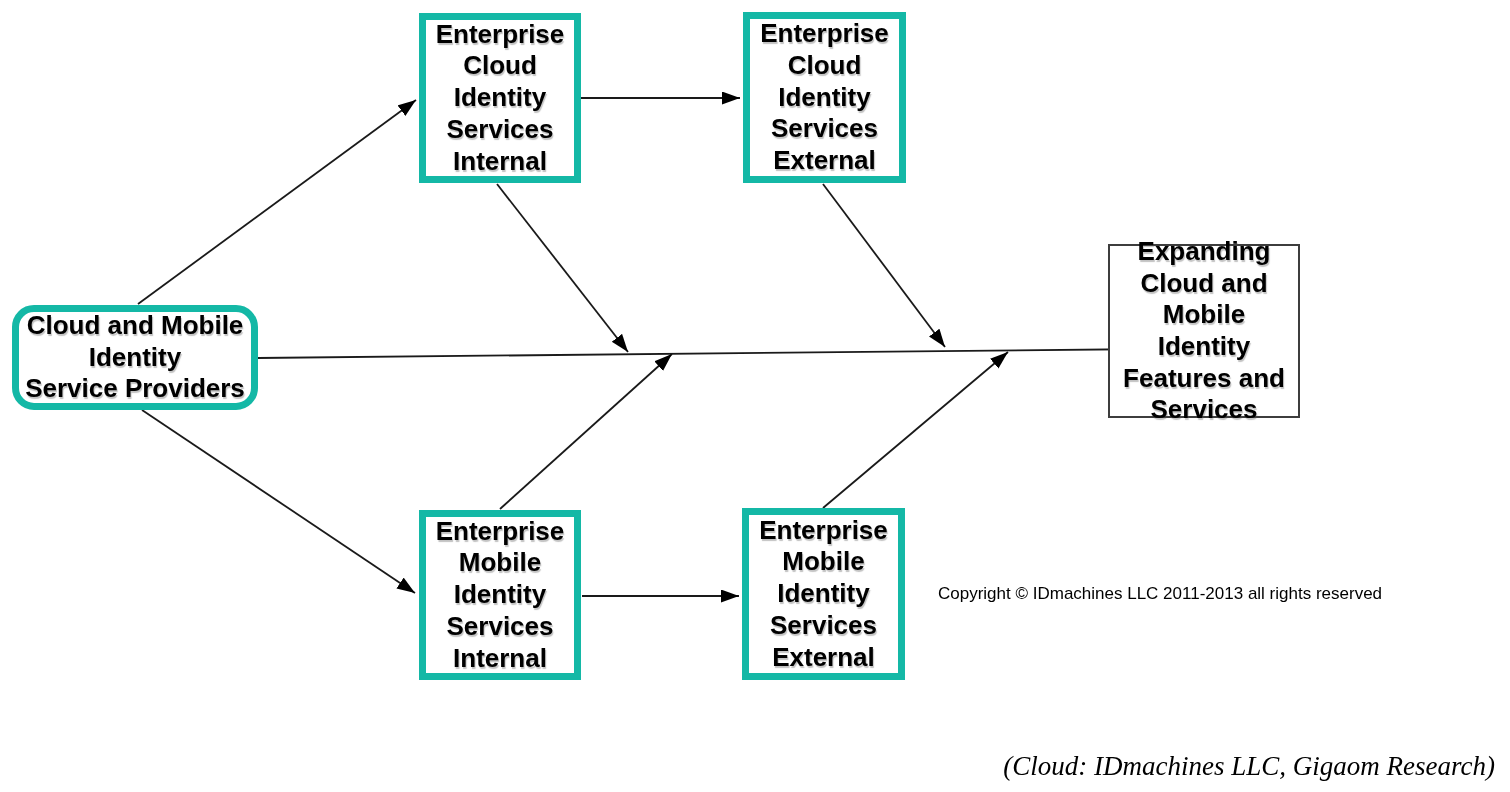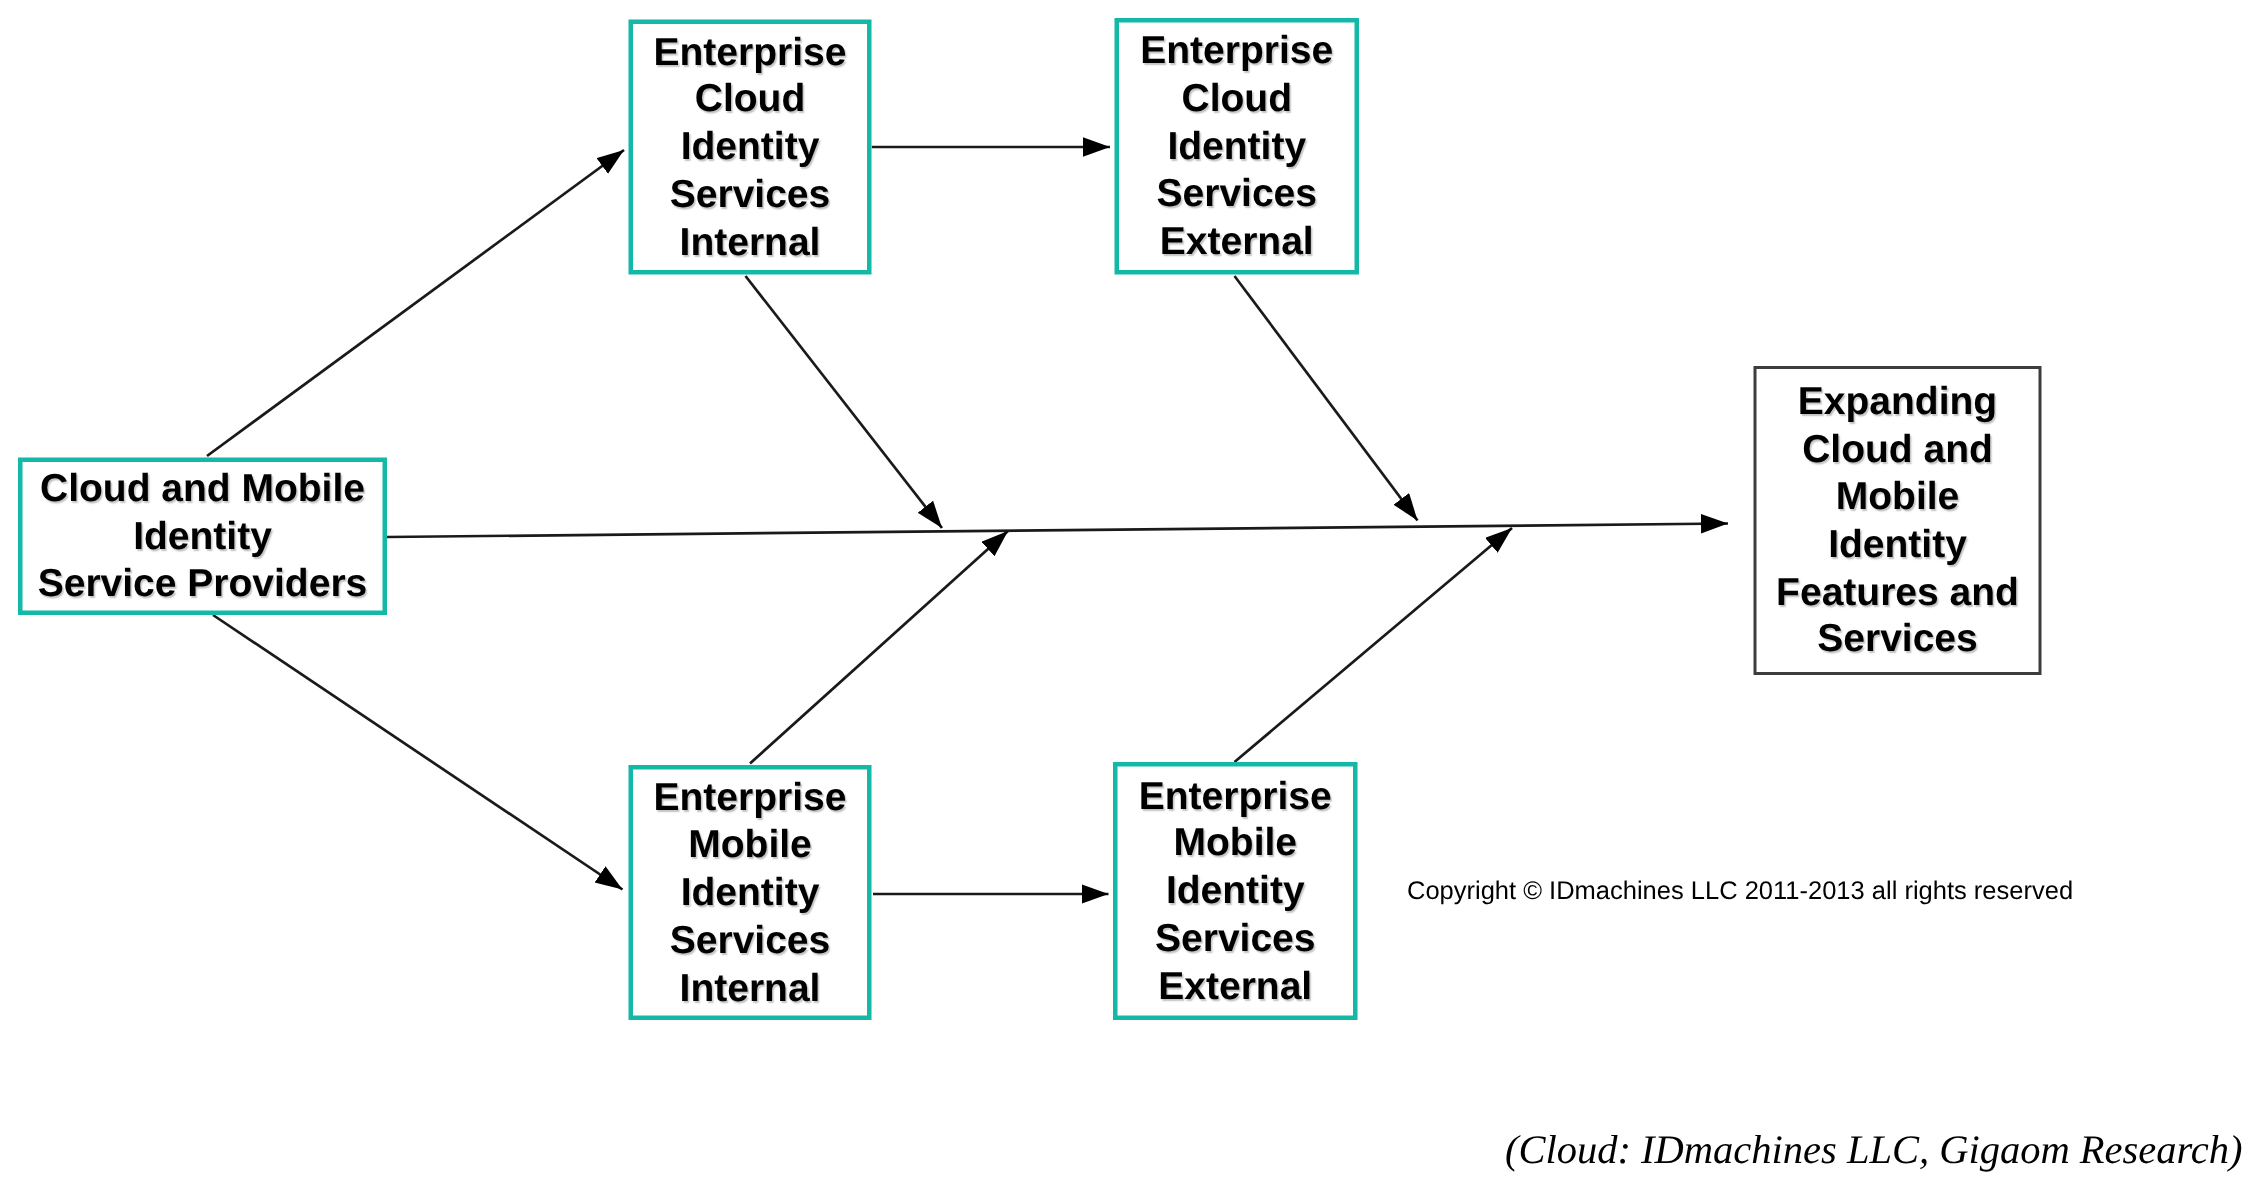--- a/index.html
+++ b/index.html
@@ -4,31 +4,31 @@
 <style>
   html,body{margin:0;padding:0;background:#ffffff;}
   .canvas{
     position:relative;width:1510px;height:792px;background:#ffffff;
     font-family:"Liberation Sans",sans-serif;overflow:hidden;color:#000;
   }
   .arrows{position:absolute;left:0;top:0;}
   .arrows line{stroke:#1a1a1a;stroke-width:1.8;}
   .node{
     position:absolute;box-sizing:border-box;background:#ffffff;
-    border:3px solid #14b8a6;display:flex;align-items:center;justify-content:center;
+    border:7px solid #14b8a6;display:flex;align-items:center;justify-content:center;
     text-align:center;font-weight:bold;font-size:26px;line-height:1.22;
     color:#000;text-shadow:1px 1.5px 1px rgba(80,80,80,0.35);
   }
   .node span{white-space:pre-line;display:block;width:100%;}
-  #n-providers{left:12px;top:305px;width:246px;height:105px;}
+  #n-providers{left:12px;top:305px;width:246px;height:105px;border-radius:22px;}
   #n-cloud-int{left:419px;top:13px;width:162px;height:170px;}
   #n-cloud-ext{left:743px;top:12px;width:163px;height:171px;}
   #n-mobile-int{left:419px;top:510px;width:162px;height:170px;}
   #n-mobile-ext{left:742px;top:508px;width:163px;height:172px;}
-  #n-expanding{left:1169px;top:244px;width:192px;height:206px;border-width:2px;border-color:#3d3d3d;}
+  #n-expanding{left:1108px;top:244px;width:192px;height:174px;border-width:2px;border-color:#3d3d3d;}
   .copyright{
     position:absolute;left:938px;top:584px;font-size:17px;
     font-weight:normal;color:#000;white-space:nowrap;
   }
   .source{
     position:absolute;right:15px;top:751px;
     font-family:"Liberation Serif",serif;font-style:italic;
     font-size:27px;color:#000;white-space:nowrap;
   }
 </style>

